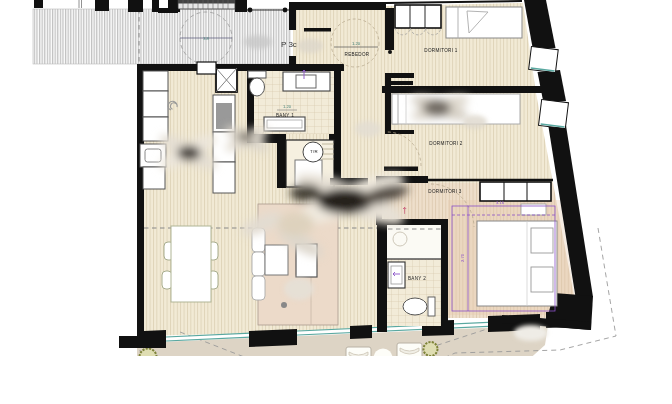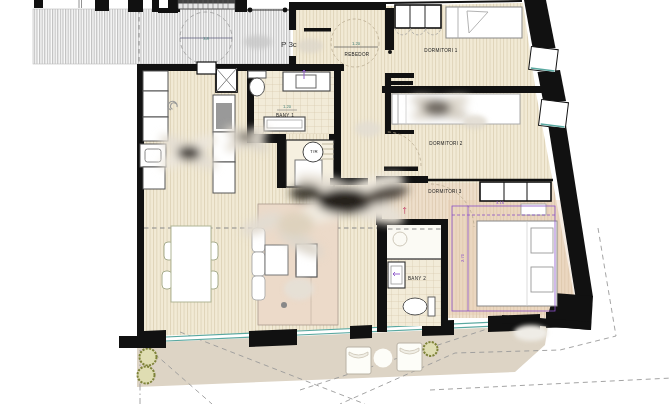--- a/index.html
+++ b/index.html
@@ -1,16 +1,16 @@
 <!DOCTYPE html>
 <html><head>
 <meta charset="utf-8">
 <style>
 html,body{margin:0;padding:0;background:#fff;}
-#plan{width:672px;height:404px;position:relative;font-family:"Liberation Sans",sans-serif;}
+#plan{width:672px;height:356px;position:relative;font-family:"Liberation Sans",sans-serif;}
 svg{display:block;}
 </style>
 </head>
 <body>
 <div id="plan">
 <svg width="672" height="404" viewBox="0 0 672 404" xmlns="http://www.w3.org/2000/svg">
 <defs>
 <pattern id="fl" width="3.4" height="8" patternUnits="userSpaceOnUse">
 <rect width="3.4" height="8" fill="#f2ead5"></rect>
           <rect x="0" width="0.9" height="8" fill="#ded3b8"></rect>

